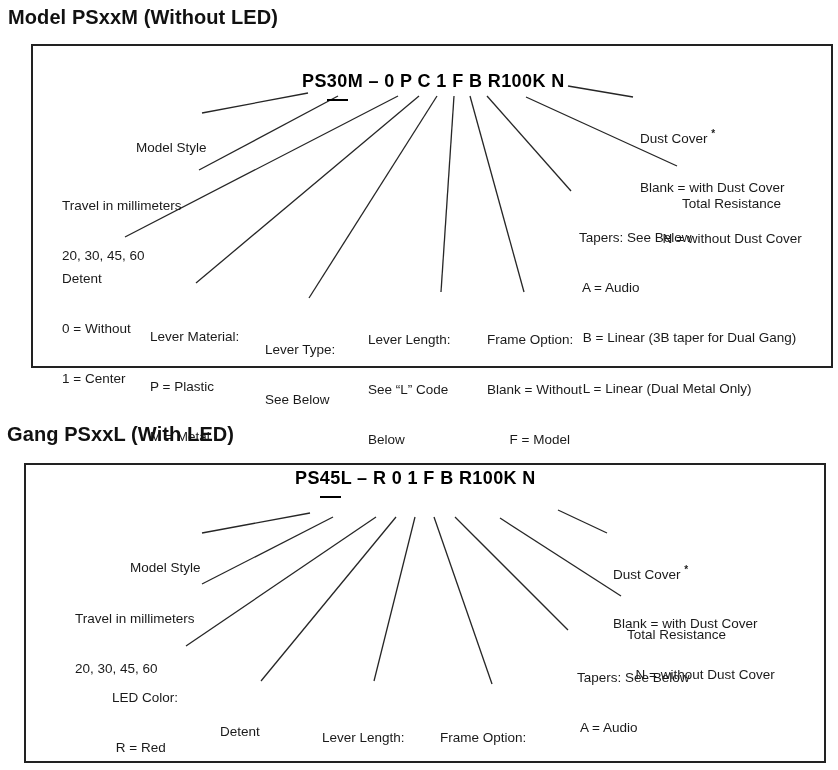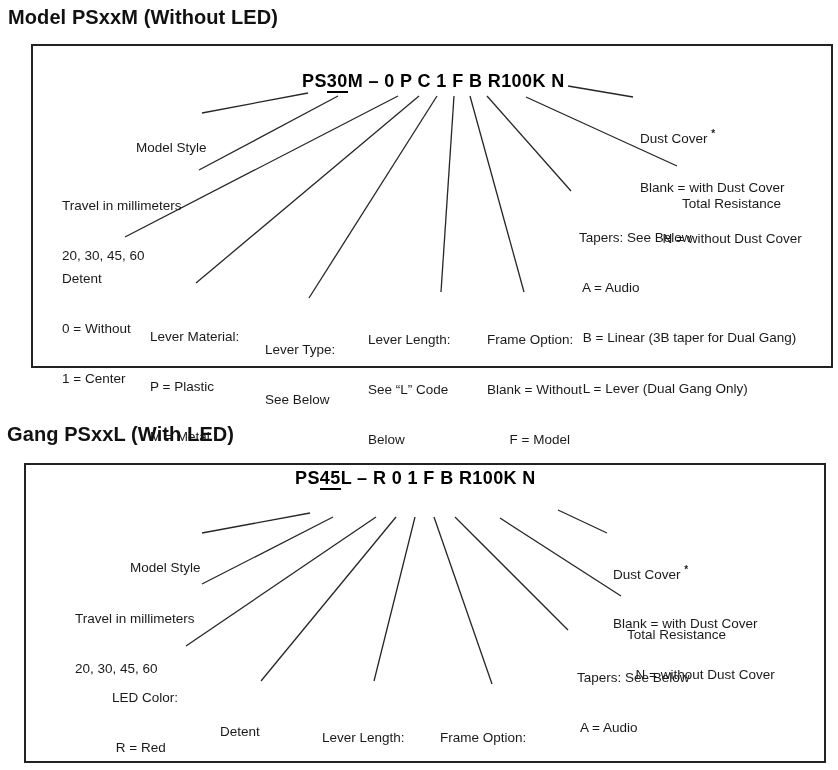--- a/index.html
+++ b/index.html
@@ -9,21 +9,21 @@
   }
   .sec-title{
     position:absolute;font-size:20px;font-weight:bold;letter-spacing:0.1px;color:#111;
   }
   .diagram-box{
     position:absolute;border:2px solid #222;background:transparent;box-sizing:border-box;
   }
   .part-number{
     position:absolute;font-size:18px;font-weight:bold;letter-spacing:0.4px;color:#000;white-space:pre;
   }
-  .pn-underline{border-bottom:2px solid #000;padding-bottom:0px;}
+  .pn-underline{border-bottom:2px solid #000;padding-bottom:8px;}
   .lbl{
     position:absolute;font-size:13.5px;line-height:16.8px;white-space:pre;color:#1a1a1a;
   }
   .lbl .ln{white-space:pre;}
   .dc-ast{font-size:10px;vertical-align:super;font-weight:bold;}
   svg.lines{position:absolute;left:0;top:0;pointer-events:none;}
   svg.lines line{stroke:#262626;stroke-width:1.3;}
 </style>
 </head>
 <body>
@@ -95,21 +95,21 @@
   <div class="lbl" style="left:487px;top:298px">
     <div class="ln">Frame Option:</div>
     <div class="ln">Blank = Without</div>
     <div class="ln">      F = Model</div>
   </div>
 
   <div class="lbl" style="left:579px;top:196px">
     <div class="ln">Tapers: See Below</div>
     <div class="ln"> A = Audio</div>
     <div class="ln"> B = Linear (3B taper for Dual Gang)</div>
-    <div class="ln"> L = Lever (Dual Gang Only)</div>
+    <div class="ln"> L = Linear (Dual Metal Only)</div>
   </div>
 
   <div class="lbl" style="left:682px;top:162px">
     <div class="ln">Total Resistance</div>
   </div>
 
   <div class="lbl" style="left:640px;top:92px">
     <div class="ln"><span>Dust Cover </span><span class="dc-ast">*</span></div>
     <div class="ln">Blank = with Dust Cover</div>
     <div class="ln">      N = without Dust Cover</div>

